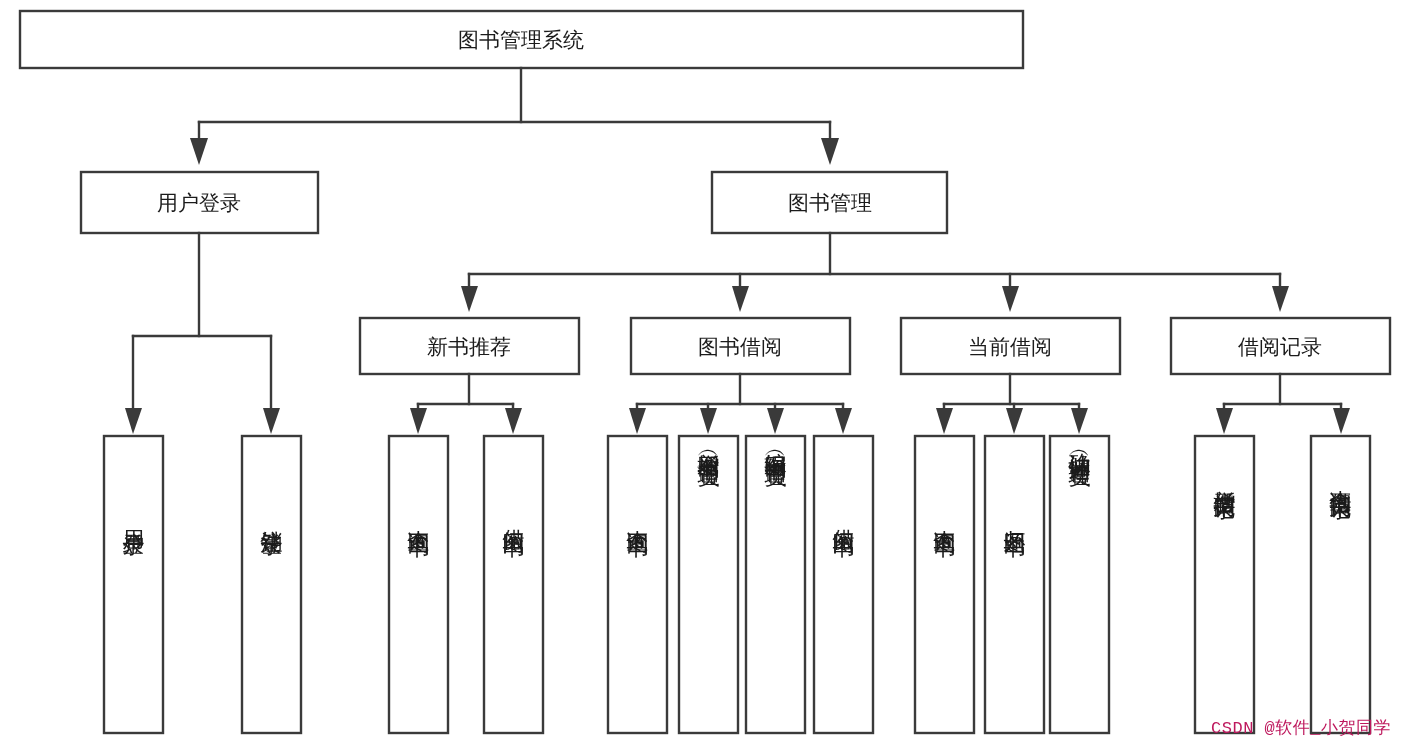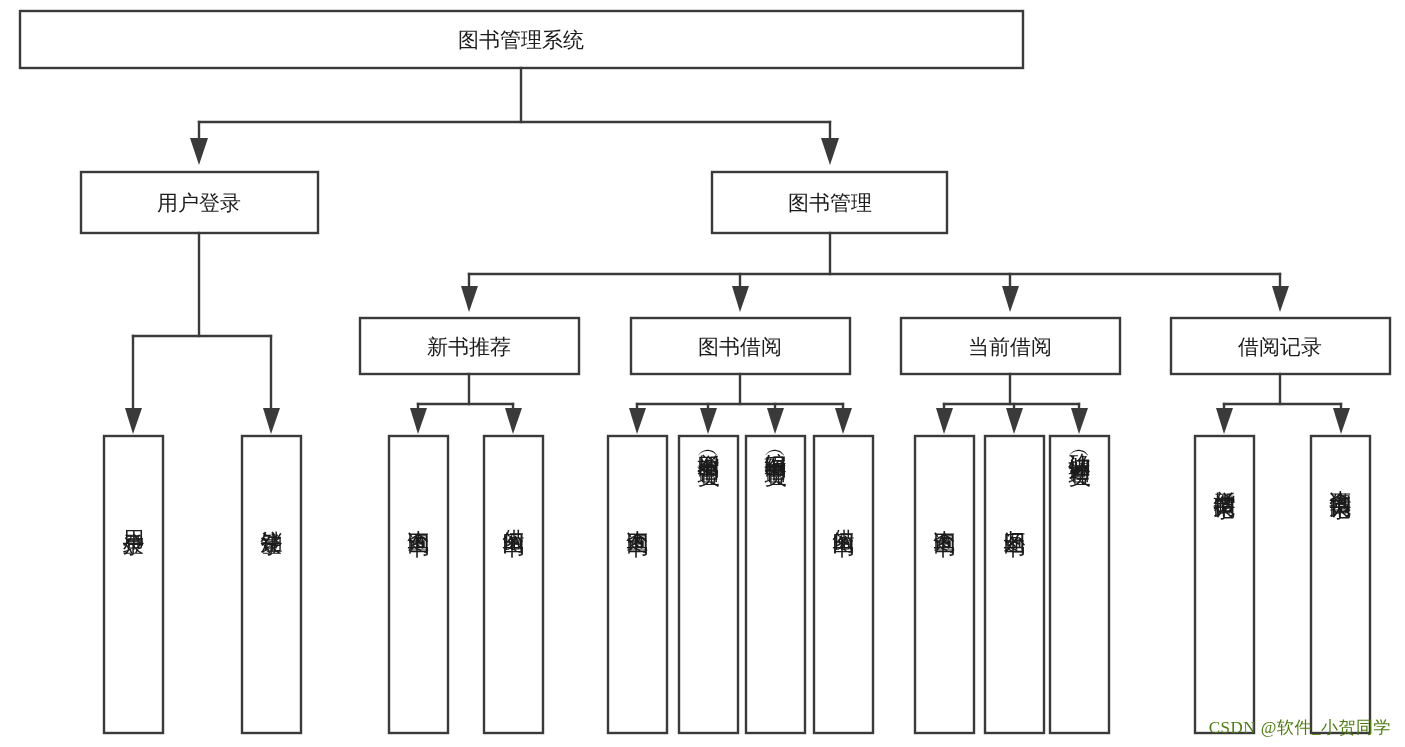--- a/index.html
+++ b/index.html
@@ -53,23 +53,23 @@
     font-size: 22px;
     fill: #1b1b1b;
     text-anchor: middle;
     writing-mode: vertical-rl;
     letter-spacing: 2px;
   }
   .watermark {
     position: absolute;
     right: 14px;
     bottom: 8px;
-    font-family: Liberation Serif, serif;
+    font-family: Liberation Mono, monospace;
     font-size: 17px;
-    color: #4d7c0f;
+    color: #be185d;
     letter-spacing: 0.5px;
     white-space: nowrap;
     pointer-events: none;
   }
 </style>
 </head>
 <body>
 
 <div id="diagram-root">
   <svg id="flow" viewBox="0 0 1405 747" xmlns="http://www.w3.org/2000/svg">

